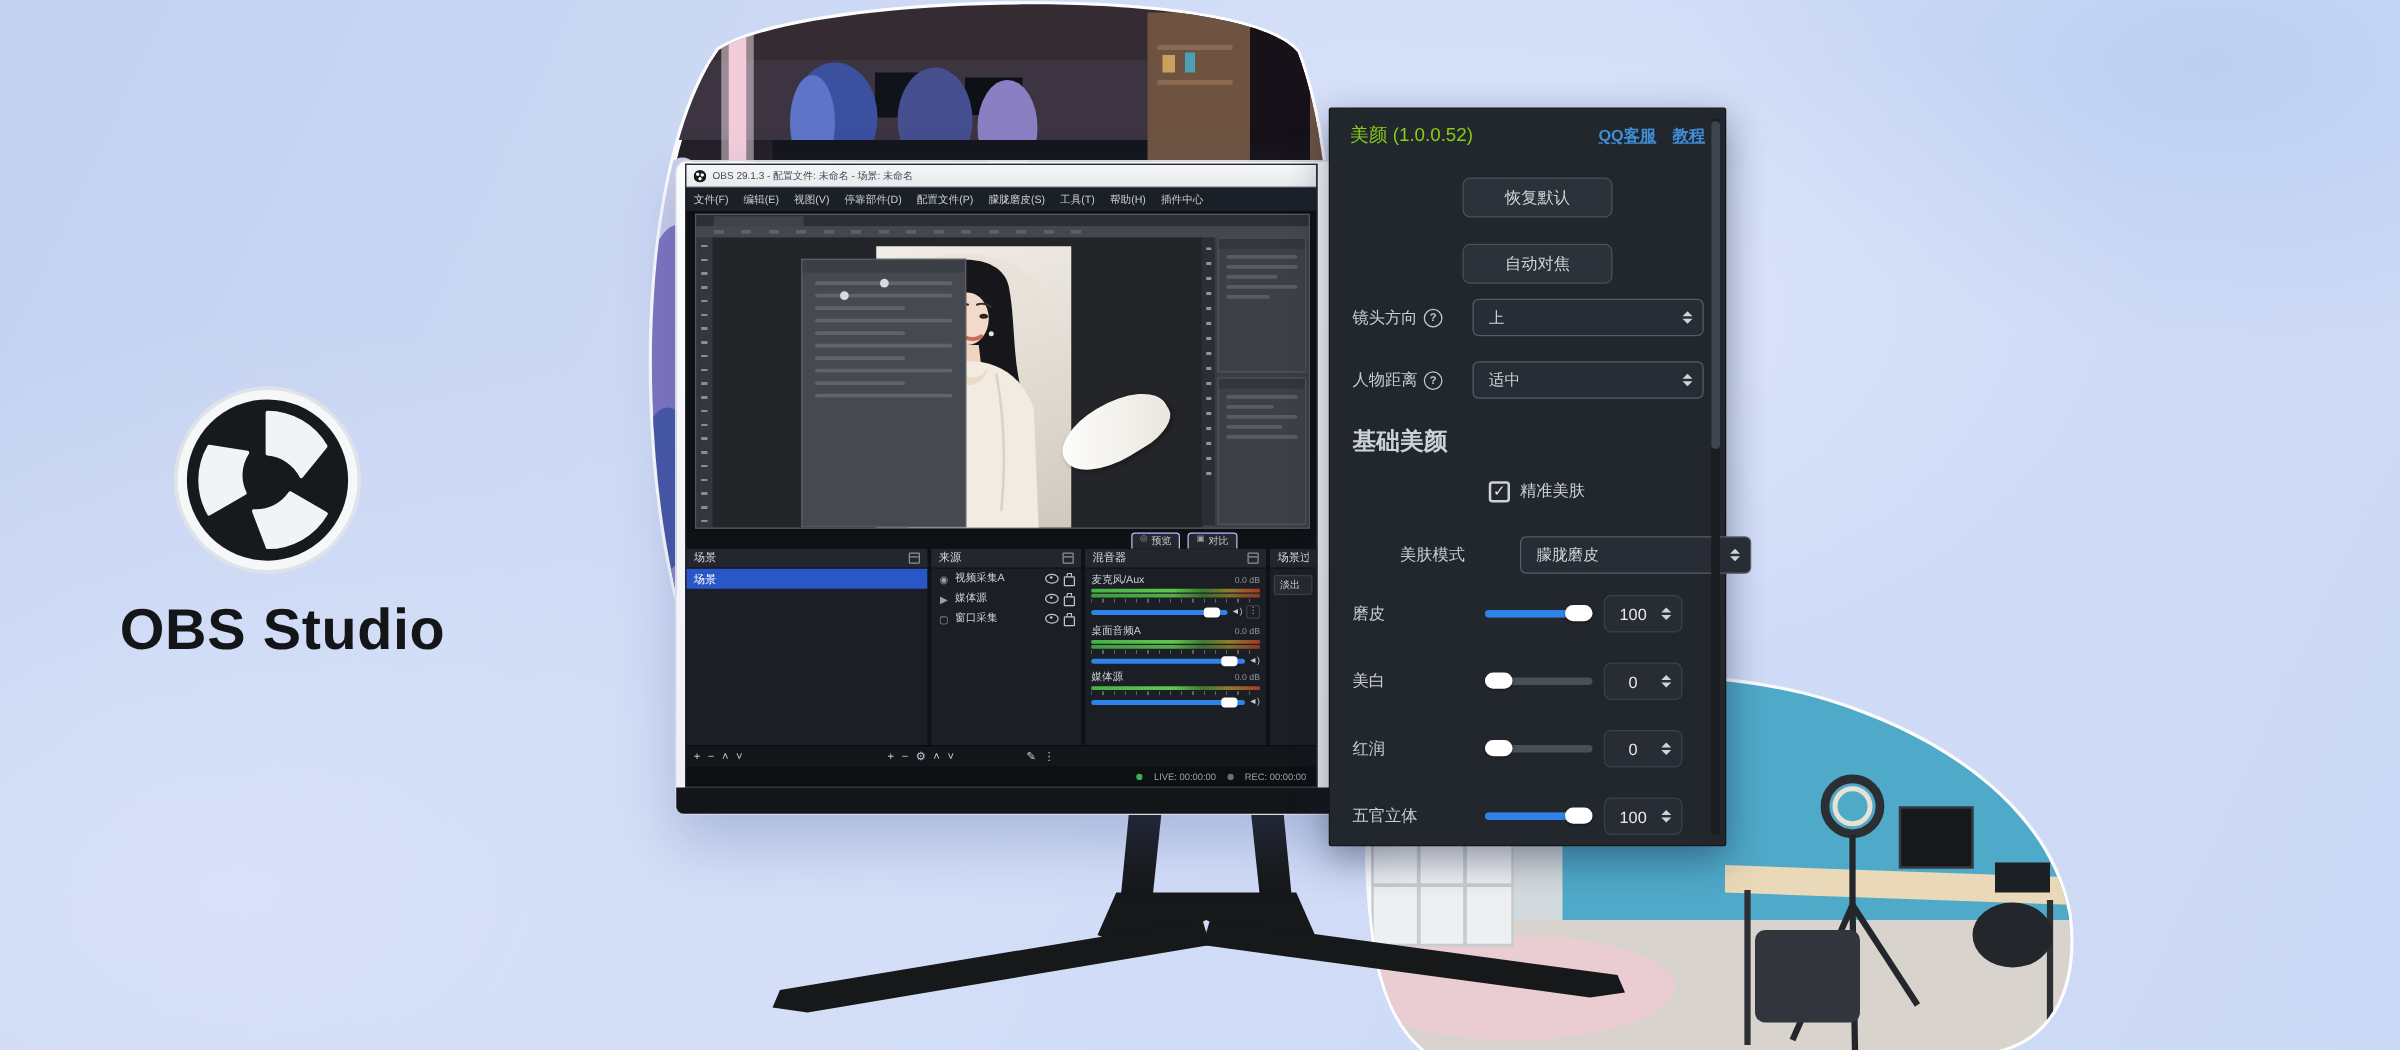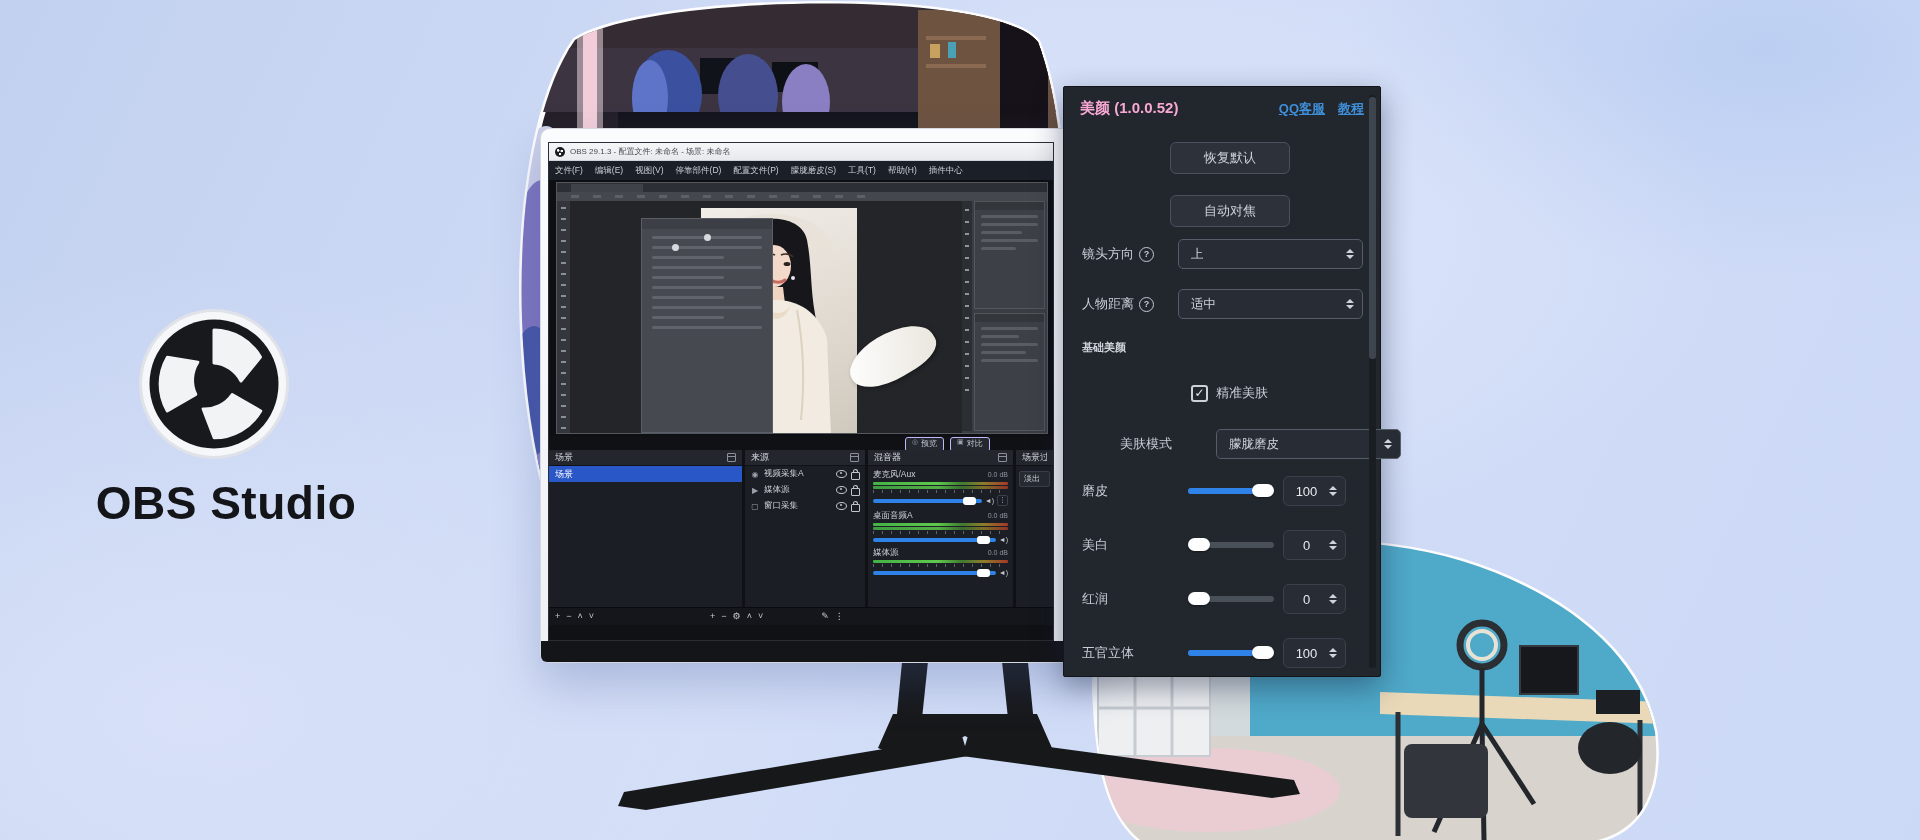--- a/index.html
+++ b/index.html
@@ -13,21 +13,21 @@
 
   
   svg.bgblobs{position:absolute;left:0;top:0;z-index:1;}
 
   
   .brand-name{position:absolute;left:58px;top:476px;width:336px;text-align:center;
     font-size:46px;font-weight:800;letter-spacing:.5px;color:#141518;z-index:5;}
   .brand-logo{position:absolute;left:136px;top:306px;z-index:5;}
 
   
-  .monitor-shell{position:absolute;left:540px;top:128px;width:560px;padding:13px 7px 0 7px;
+  .monitor-shell{position:absolute;left:540px;top:128px;width:560px;padding:2px 7px 0 7px;
     background:linear-gradient(#fbfcfe,#eef0f4);border:1px solid #d6d9e0;border-radius:10px;
     box-shadow:0 22px 45px rgba(70,90,150,.28);z-index:10;box-sizing:border-box;}
   .monitor-chin{height:21px;margin:0 -7px;background:#141519;border-radius:0 0 6px 6px;}
   .stand-svg{position:absolute;left:600px;top:652px;z-index:9;}
 
   
   .screen{position:relative;width:504px;height:497px;background:#0f1115;overflow:hidden;
     border:1px solid #2a2d33;box-sizing:content-box;}
   .ob-titlebar{position:absolute;left:0;top:0;right:0;height:17px;display:flex;align-items:center;
     background:linear-gradient(#f5f6f8,#e8e9ed);border-bottom:1px solid #cfd2d8;}
@@ -112,36 +112,36 @@
   .tg{display:flex;gap:6px;}
   .tg span{font-size:9px;color:#c6cad1;line-height:1;}
   .ob-status{position:absolute;left:0;bottom:0;right:0;height:16px;background:#0d0f13;display:flex;align-items:center;
     justify-content:flex-end;gap:9px;padding-right:8px;}
   .dot{width:5px;height:5px;border-radius:50%;flex:none;}
   .ob-status .st{font-size:7.5px;color:#9aa0a8;}
 
   
   .bp{position:absolute;left:1063px;top:86px;width:318px;height:591px;background:#22262d;z-index:30;
     border:1px solid #14161a;border-radius:2px;box-shadow:0 10px 30px rgba(20,30,60,.45);box-sizing:border-box;}
-  .bp-title{position:absolute;left:16px;top:12px;font-size:15px;font-weight:bold;color:#f9a8d4;}
+  .bp-title{position:absolute;left:16px;top:12px;font-size:15px;font-weight:normal;color:#84cc16;}
   .bp-links{position:absolute;right:16px;top:13px;display:flex;gap:13px;}
   .bp-links span{font-size:13px;font-weight:bold;color:#3f8fd8;text-decoration:underline;cursor:pointer;}
   .bp-btn{position:absolute;left:106px;width:118px;height:30px;background:#2c313a;border:1px solid #4a515c;
     border-radius:6px;color:#ced3da;font-size:13px;display:flex;align-items:center;justify-content:center;}
   .bp-row{position:absolute;left:0;width:100%;height:30px;}
   .bp-label{position:absolute;left:18px;top:50%;transform:translateY(-50%);font-size:13px;color:#c9ced6;display:flex;align-items:center;gap:5px;white-space:nowrap;}
   .help{width:15px;height:15px;border:1.5px solid #c4c9d1;border-radius:50%;font-size:9px;font-weight:bold;
     color:#c4c9d1;display:flex;align-items:center;justify-content:center;box-sizing:border-box;}
   .bp-select{position:absolute;left:114px;top:0;width:185px;height:30px;background:#282d35;border:1px solid #565d68;
     border-radius:5px;box-sizing:border-box;display:flex;align-items:center;}
   .bp-select .val{font-size:12.5px;color:#ced3da;padding-left:12px;flex:1;white-space:nowrap;overflow:hidden;}
   .chevs{display:flex;flex-direction:column;align-items:center;gap:2px;padding-right:8px;}
   .chev-up{width:0;height:0;border-left:4px solid transparent;border-right:4px solid transparent;border-bottom:4px solid #cfd4db;}
   .chev-dn{width:0;height:0;border-left:4px solid transparent;border-right:4px solid transparent;border-top:4px solid #cfd4db;}
-  .bp-section{position:absolute;left:18px;top:253px;font-size:11px;font-weight:bold;color:#cdd2d9;}
+  .bp-section{position:absolute;left:18px;top:253px;font-size:19px;font-weight:bold;color:#cdd2d9;}
   .bp-check-row{position:absolute;left:127px;top:297px;display:flex;align-items:center;gap:8px;}
   .cbox{width:17px;height:17px;border:2px solid #cdd2d9;border-radius:3px;box-sizing:border-box;
     display:flex;align-items:center;justify-content:center;color:transparent;font-size:12px;font-weight:bold;}
   .cbox.checked{color:#e8ebef;}
   .bp-check-row .cl{font-size:13px;color:#c9ced6;}
   .bp-slider{position:absolute;left:124px;top:12px;width:86px;height:6px;border-radius:3px;background:#4a5057;}
   .bp-slider .fill{position:absolute;left:0;top:0;height:6px;border-radius:3px;background:#2e82e8;}
   .bp-slider .hdl{position:absolute;top:-4px;width:22px;height:13px;border-radius:7px;background:#fff;box-shadow:0 1px 2px rgba(0,0,0,.4);}
   .bp-spin{position:absolute;left:219px;top:0;width:63px;height:30px;background:#282d35;border:1px solid #3b414b;
     border-radius:6px;box-sizing:border-box;display:flex;align-items:center;}
@@ -444,20 +444,26 @@
           <span>⚙</span>
           <span>˄</span>
           <span>˅</span>
         </div>
         <div class="tg" style="margin-left:58px;">
           <span>✎</span>
           <span>⋮</span>
         </div>
       </div>
 
+      <div class="ob-status">
+        <span class="dot" style="background:#37b24d;"></span>
+        <span class="st">LIVE: 00:00:00</span>
+        <span class="dot" style="background:#6b7077;"></span>
+        <span class="st">REC: 00:00:00</span>
+      </div>
 
     </div>
     <div class="monitor-chin"></div>
   </div>
 
   <svg class="stand-svg" width="720" height="170" viewBox="600 652 720 170">
     <g fill="#17181a">
       <polygon points="903,652 929,652 921,728 895,734"></polygon>
       <polygon points="1001,652 1027,652 1035,734 1009,728"></polygon>
       <polygon points="893,714 1037,714 1052,748 1018,762 965,736 912,762 878,748"></polygon>

